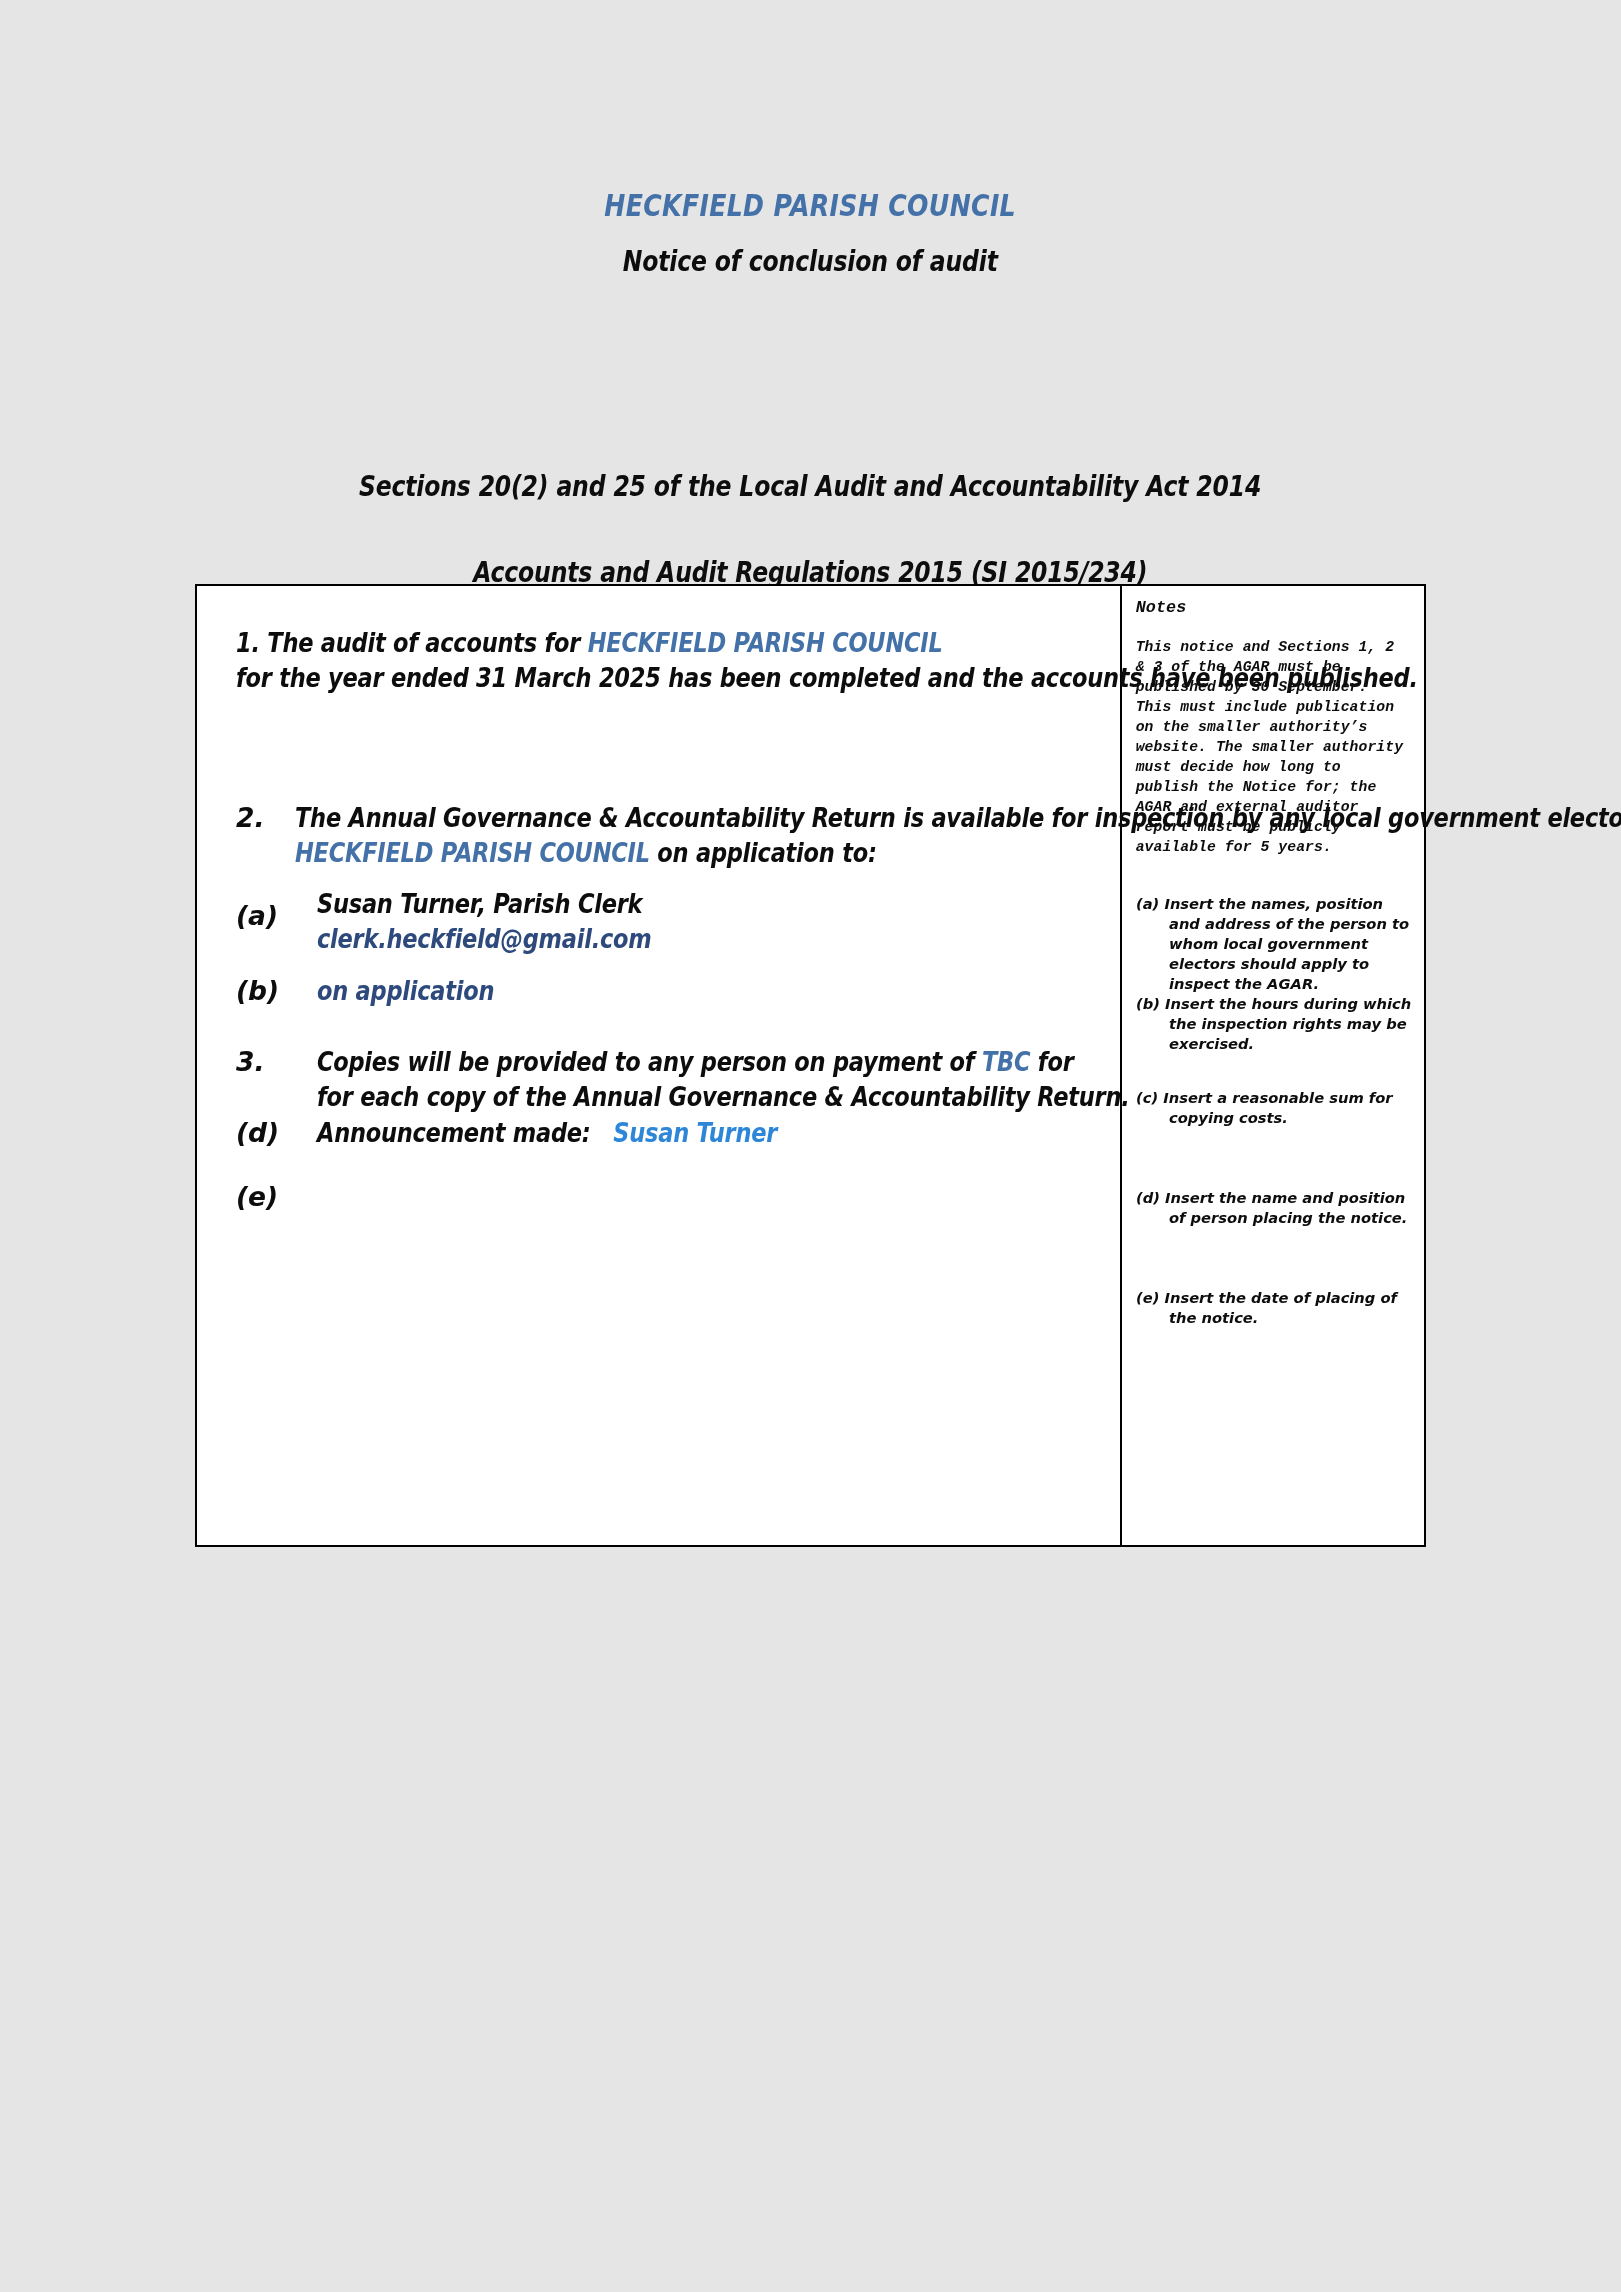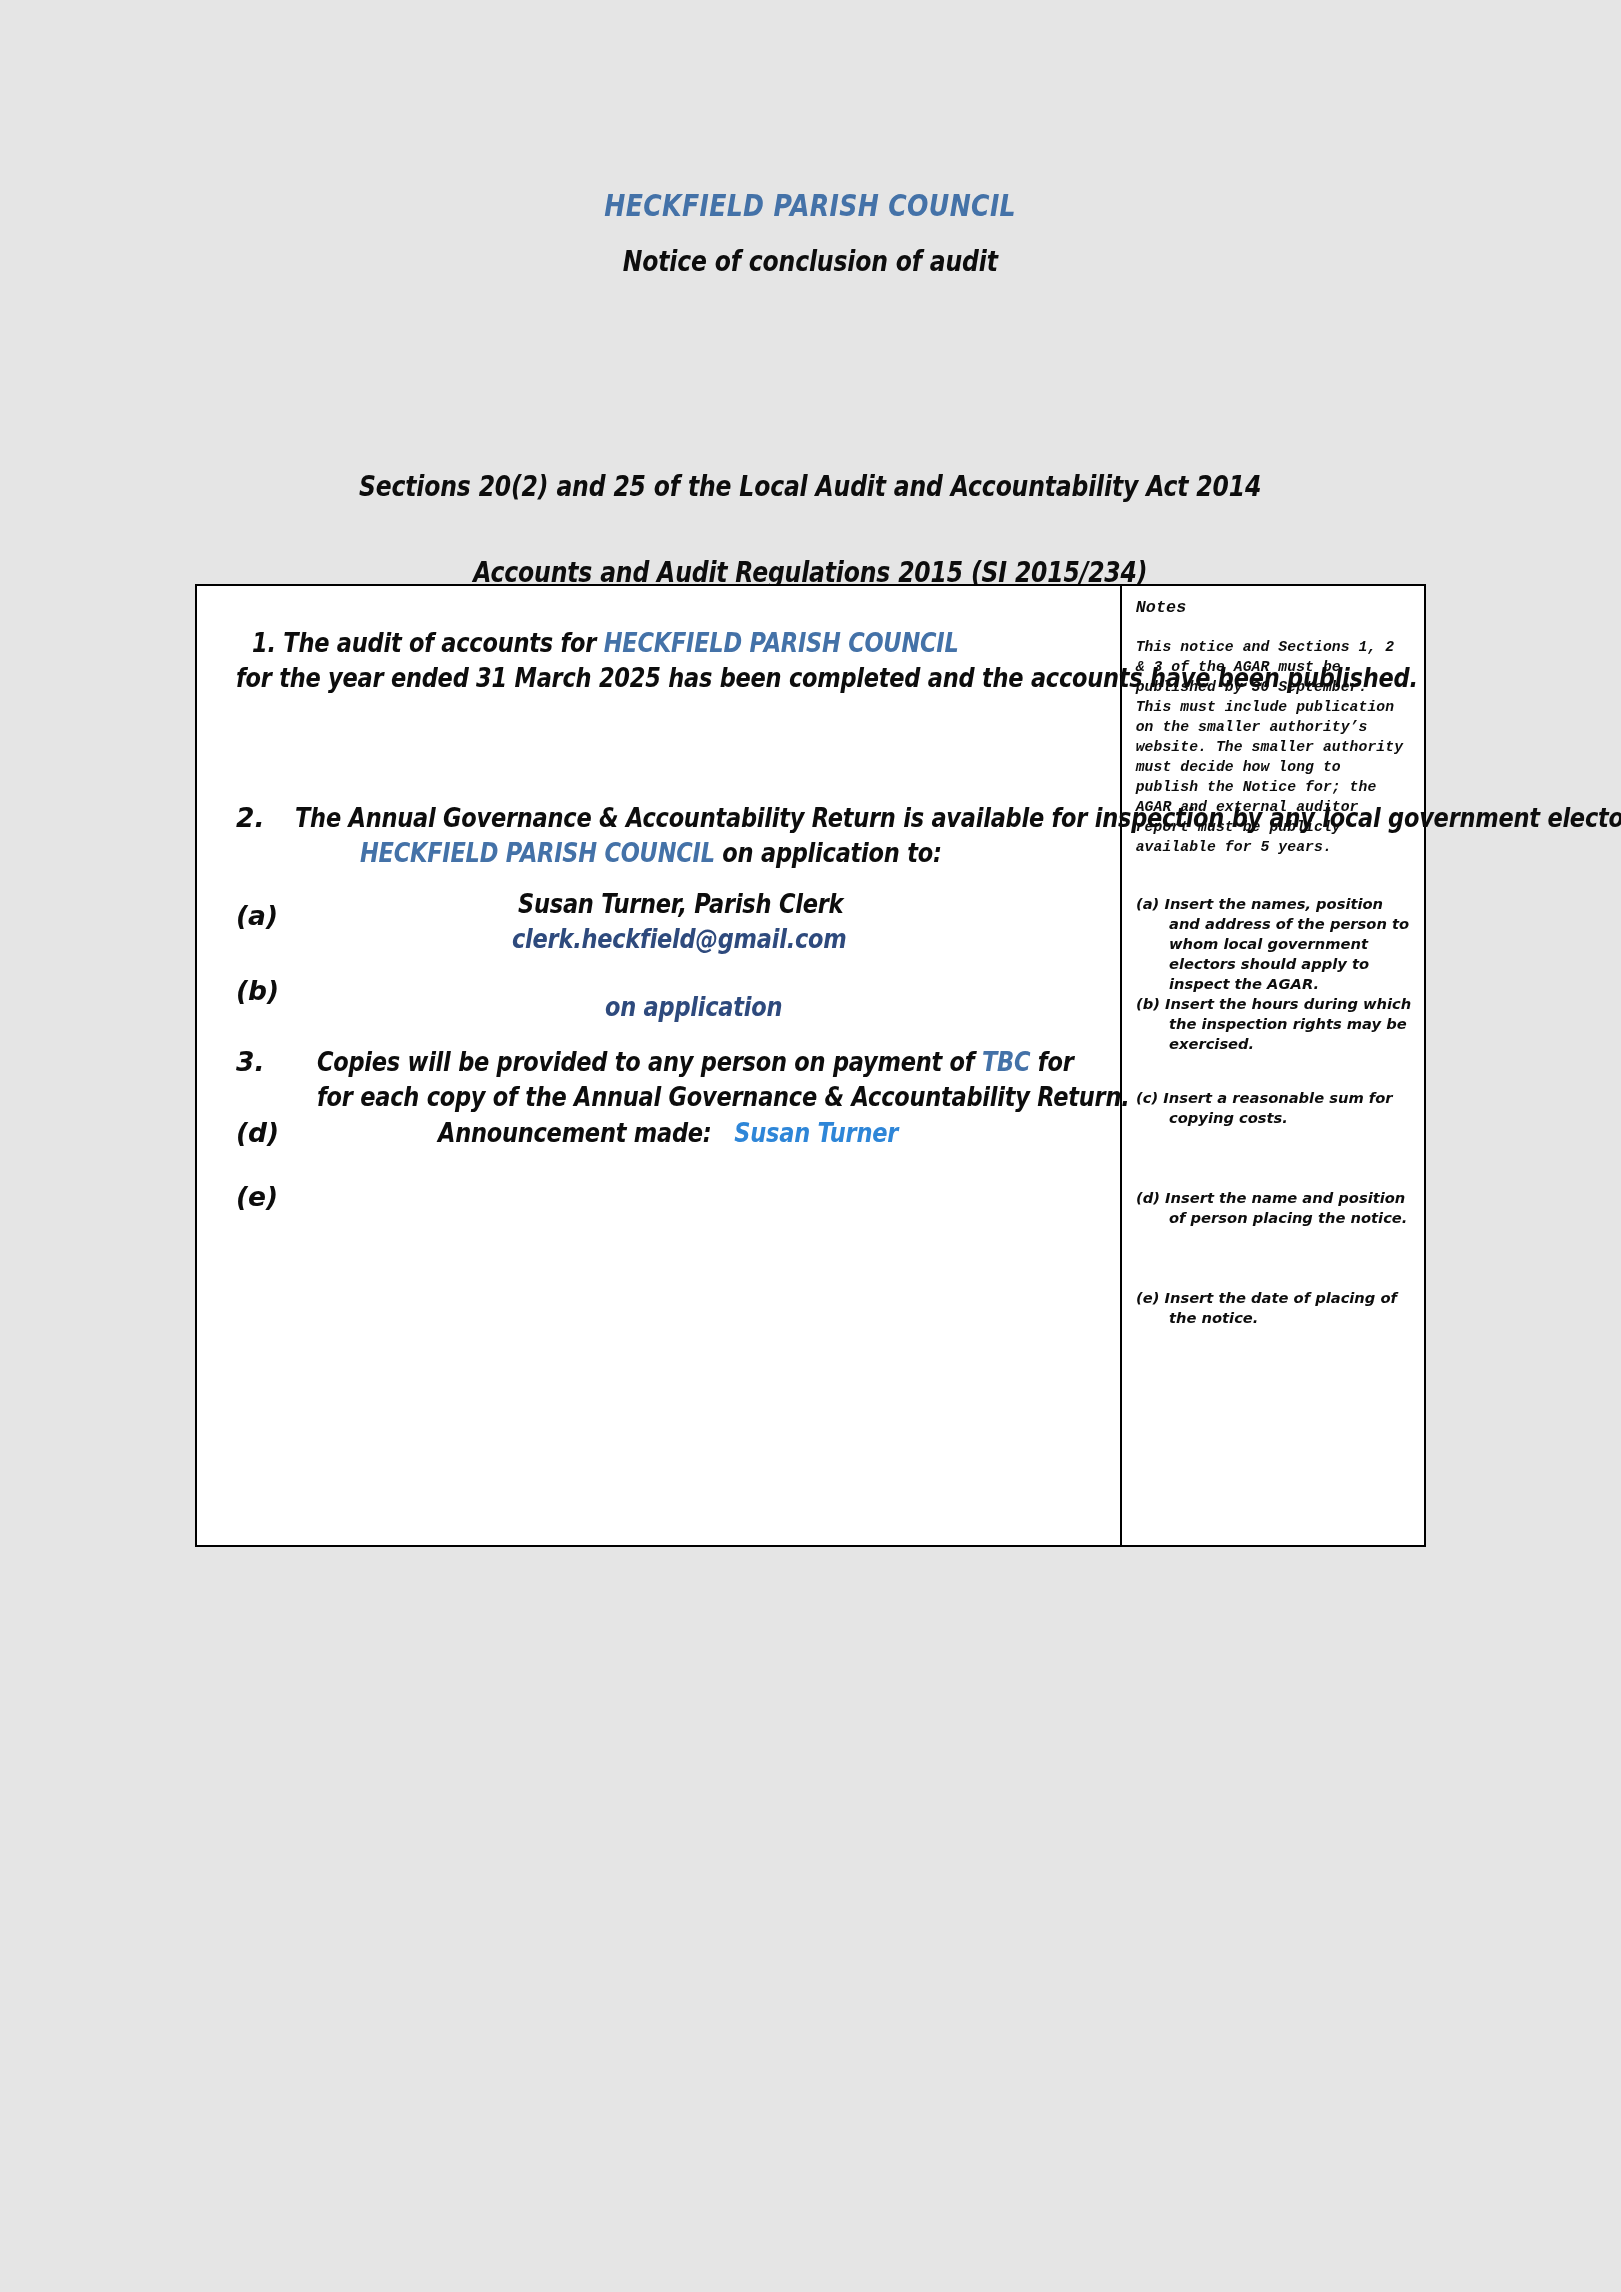--- a/index.html
+++ b/index.html
@@ -68,21 +68,20 @@
     border: 2.9px solid #000000;
     box-sizing: border-box;
     display: flex;
     background: #ffffff;
   }
   #main-column {
     width: 925px;
     border-right: 2.9px solid #000000;
     box-sizing: border-box;
     position: relative;
-    text-align: center;
   }
   #notes-column {
     flex: 1;
     position: relative;
     box-sizing: border-box;
   }
 
   
   .clause {
     position: absolute;
@@ -113,21 +112,21 @@
   .blue      { color: #4472a8; }
   .bluedark  { color: #2e4a7d; }
   .bluebright{ color: #2e86d8; }
 
   #clause-1 { left: 39px; top: 39px;  width: 863px; }
   #marker-2 { left: 39px; top: 214px; }
   #clause-2 { left: 98px; top: 214px; width: 814px; }
   #marker-a { left: 39px; top: 312px; }
   #clause-a { left: 120px; top: 300px; width: 784px; }
   #marker-b { left: 39px; top: 387px; }
-  #clause-b { left: 120px; top: 387px; width: 784px; margin-top: 16px; }
+  #clause-b { left: 120px; top: 387px; width: 784px; }
   #marker-3 { left: 39px; top: 458px; }
   #clause-3 { left: 120px; top: 458px; width: 784px; }
   #marker-d { left: 39px; top: 529px; }
   #clause-d { left: 120px; top: 529px; width: 784px; }
   #marker-e { left: 39px; top: 593px; }
   #clause-e { left: 120px; top: 593px; width: 784px; }
 
   
   .note {
     position: absolute;

